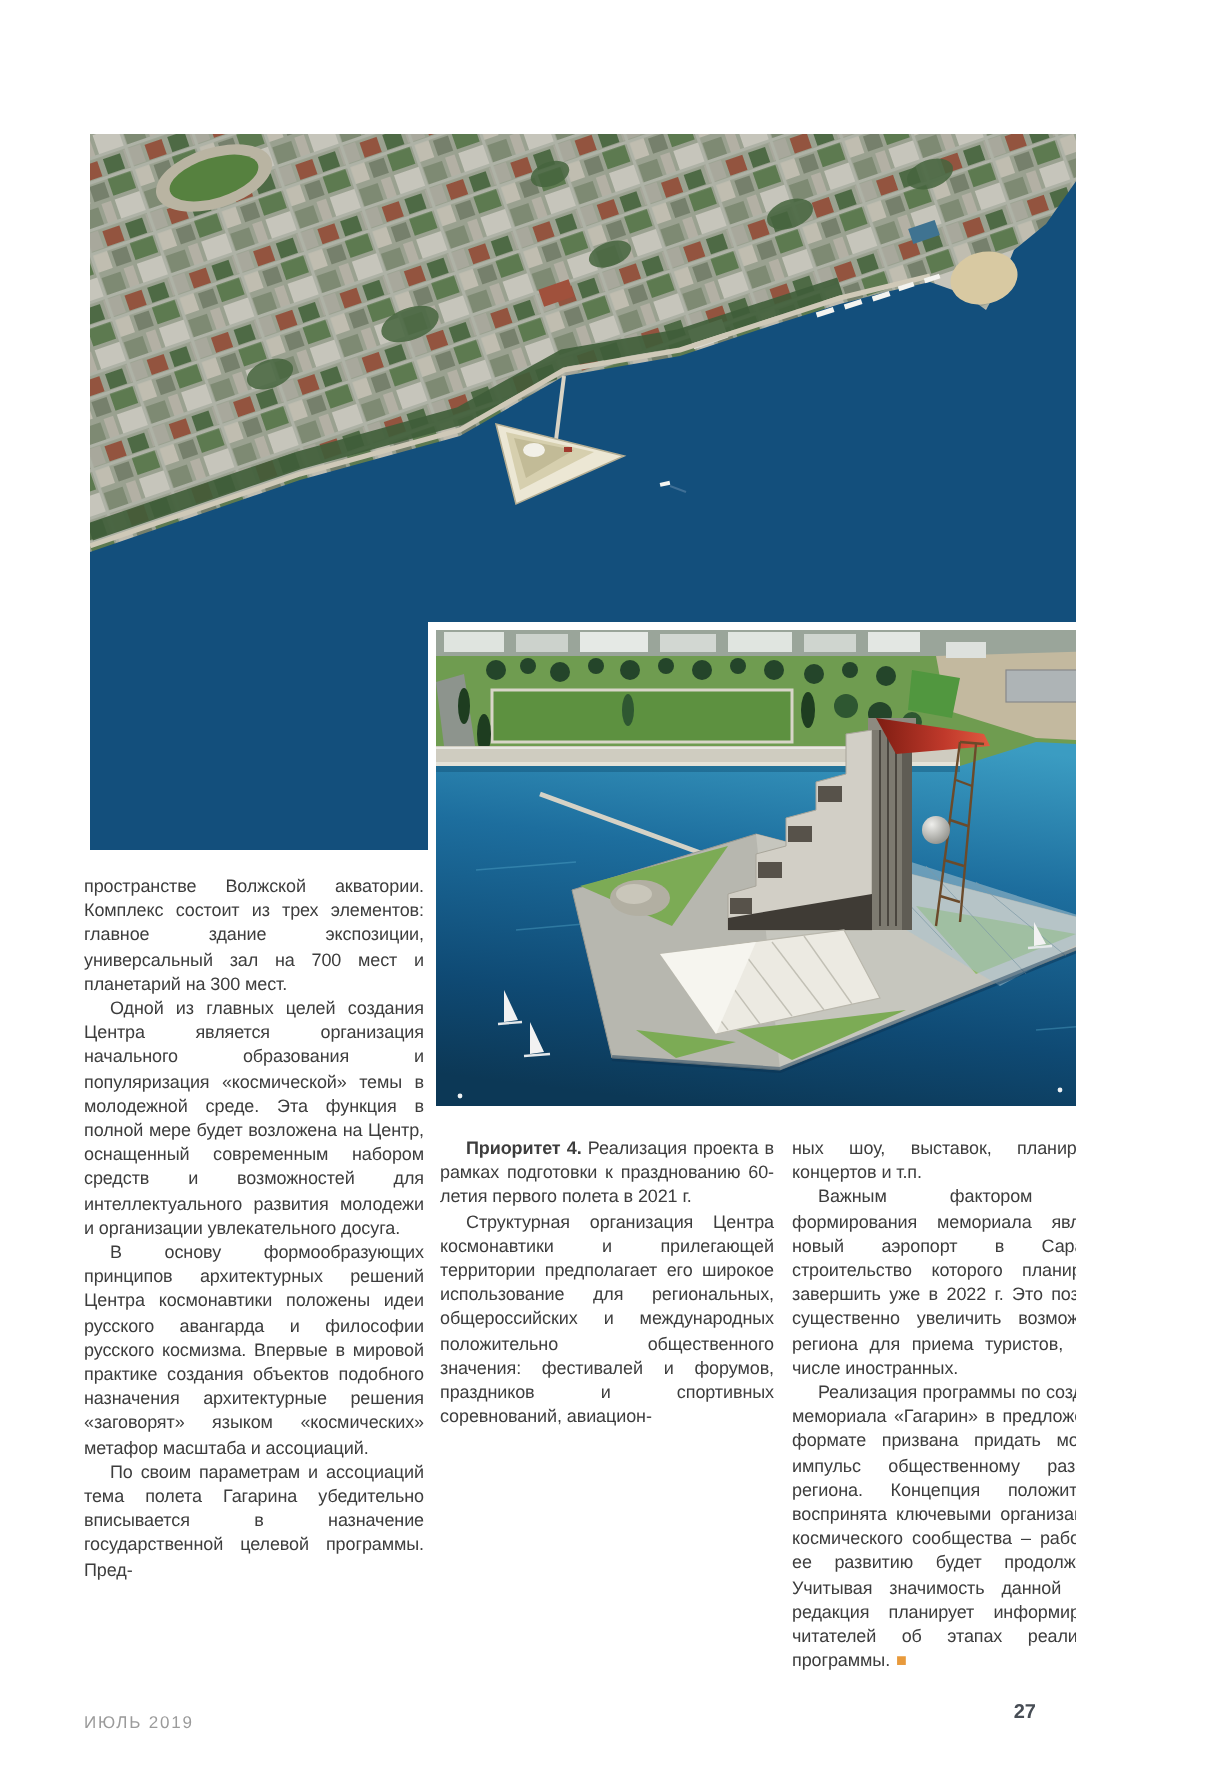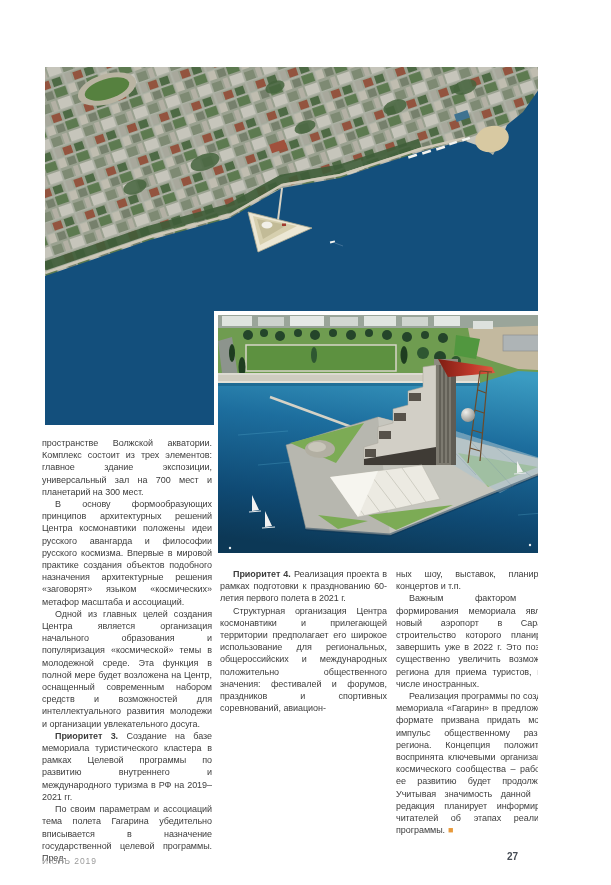--- a/index.html
+++ b/index.html
@@ -275,23 +275,22 @@
         <polygon points="299,146 299,158 305,157" fill="#f2f2f2"></polygon>
           <line x1="296" y1="159" x2="308" y2="158" stroke="#e4e8ea" stroke-width="1.2"></line>
         <circle cx="12" cy="233" r="1.2" fill="#eef2f4"></circle>
           <circle cx="312" cy="230" r="1.2" fill="#eef2f4"></circle>
       </g>
     </svg>
   </figure>
 
   <div class="col col-left">
     <p class="no-indent"><span class="plead"></span><span>пространстве Волжской акватории. Комплекс состоит из трех элементов: главное здание экспозиции, универсальный зал на 700 мест и планетарий на 300 мест.</span></p>
+    <p><span class="plead"></span><span>Одной из главных целей создания Центра является организация начального образования и популяризация «космической» темы в молодежной среде. Эта функция в полной мере будет возложена на Центр, оснащенный современным набором средств и возможностей для интеллектуального развития молодежи и организации увлекательного досуга.</span></p>
     <p><span class="plead"></span><span>В основу формообразующих принципов архитектурных решений Центра космонавтики положены идеи русского авангарда и философии русского космизма. Впервые в мировой практике создания объектов подобного назначения архитектурные решения «заговорят» языком «космических» метафор масштаба и ассоциаций.</span></p>
-    <p><span class="plead"></span><span>Одной из главных целей создания Центра является организация начального образования и популяризация «космической» темы в молодежной среде. Эта функция в полной мере будет возложена на Центр, оснащенный современным набором средств и возможностей для интеллектуального развития молодежи и организации увлекательного досуга.</span></p>
-    <p><span class="plead">Приоритет 3.</span><span>Создание на базе мемориала туристического кластера в рамках Целевой программы по развитию внутреннего и международного туризма в РФ на 2019–2021 гг.</span></p>
     <p><span class="plead"></span><span>По своим параметрам и ассоциаций тема полета Гагарина убедительно вписывается в назначение государственной целевой программы. Пред-</span></p>
   </div>
 
   <div class="col col-mid">
     <p><span class="plead">Приоритет 4.</span><span>Реализация проекта в рамках подготовки к празднованию 60-летия первого полета в 2021 г.</span></p>
     <p><span class="plead"></span><span>Структурная организация Центра космонавтики и прилегающей территории предполагает его широкое использование для региональных, общероссийских и международных положительно общественного значения: фестивалей и форумов, праздников и спортивных соревнований, авиацион-</span></p>
   </div>
 
   <div class="col col-right">
     <p class="no-indent"><span class="plead"></span><span>ных шоу, выставок, планируется, концертов и т.п.</span></p>

